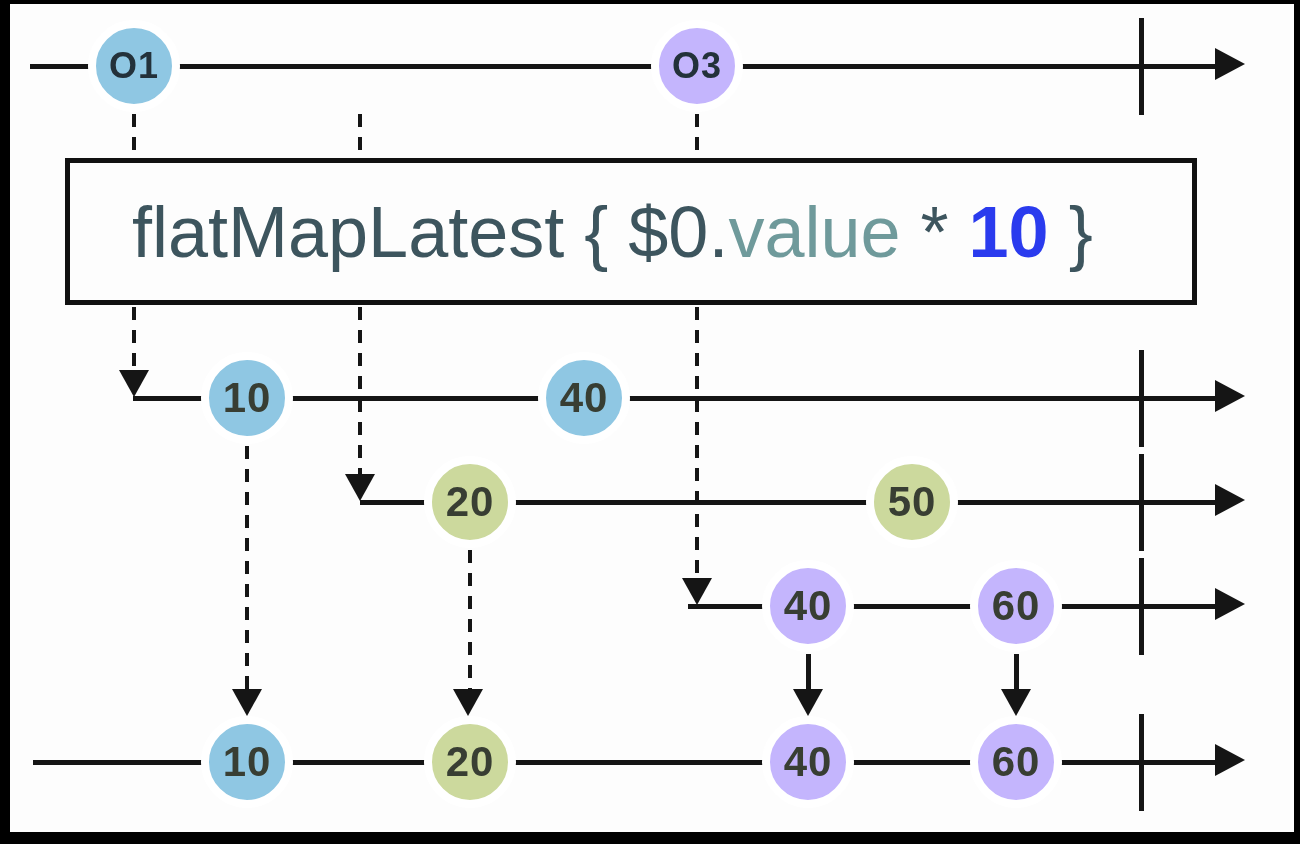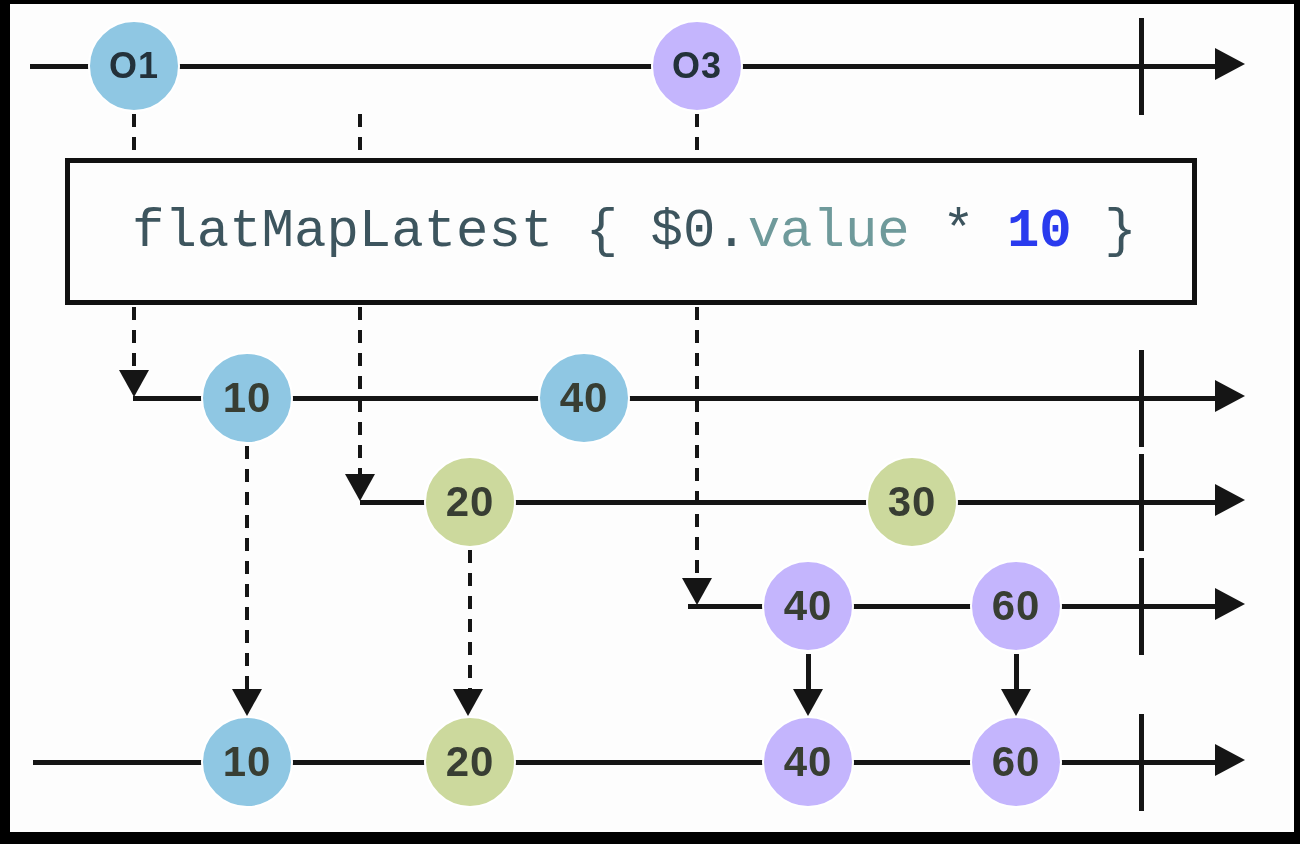--- a/index.html
+++ b/index.html
@@ -8,39 +8,39 @@
     font-family:"Liberation Sans",sans-serif;
   }
   .paper{position:absolute;left:10px;top:4px;width:1284px;height:828px;background:#fdfdfd;}
   
   .timeline{position:absolute;height:5px;background:#151515;}
   .arrow-right{position:absolute;width:0;height:0;
     border-top:16px solid transparent;border-bottom:16px solid transparent;
     border-left:30px solid #151515;}
   .tick{position:absolute;width:5px;height:97px;background:#151515;}
   
-  .marble{position:absolute;width:92px;height:92px;border:2px solid #ffffff;border-radius:50%;
+  .marble{position:absolute;width:92px;height:92px;border:8px solid #ffffff;border-radius:50%;
     box-sizing:border-box;display:flex;align-items:center;justify-content:center;}
   .marble span{font-size:42px;font-weight:600;color:#383e33;letter-spacing:1px;}
   .marble.src span{font-size:36px;font-weight:700;color:#23313a;}
   .fill-blue{background:#8fc7e3;}
   .fill-green{background:#ccd99d;}
   .fill-orange{background:#c4b5fd;}
   
   .vdash{position:absolute;width:4px;
     background:repeating-linear-gradient(180deg,#151515 0 13px,transparent 13px 23px);}
   .vsolid{position:absolute;width:5px;background:#151515;}
   .arrow-down{position:absolute;width:0;height:0;
     border-left:15px solid transparent;border-right:15px solid transparent;
     border-top:27px solid #151515;}
   
   .codebox{position:absolute;left:65px;top:158px;width:1132px;height:147px;
     box-sizing:border-box;border:5px solid #111;background:#fdfdfd;
     display:flex;align-items:center;padding-left:62px;}
-  .code{font-family:Liberation Mono, monospace;font-size:54px;
+  .code{font-family:Liberation Sans, sans-serif;font-size:72px;
     white-space:pre;color:#3d555e;}
   .code .c-default{color:#3d555e;}
   .code .c-property{color:#6f9a9b;}
   .code .c-number{color:#2a3bee;font-weight:bold;}
 </style>
 </head>
 <body>
 
 <div class="canvas">
   <div class="paper"></div>
@@ -85,21 +85,21 @@
   </div>
 
   <div class="timeline" style="left:360px;top:500px;width:855px;"></div>
   <div class="tick" style="left:1139px;top:454px;"></div>
   <div class="arrow-right" style="left:1215px;top:484px;"></div>
 
   <div class="marble fill-green" style="left:424px;top:456px;">
     <span>20</span>
   </div>
   <div class="marble fill-green" style="left:866px;top:456px;">
-    <span>30</span>
+    <span>50</span>
   </div>
 
   <div class="timeline" style="left:688px;top:604px;width:527px;"></div>
   <div class="tick" style="left:1139px;top:558px;"></div>
   <div class="arrow-right" style="left:1215px;top:588px;"></div>
 
   <div class="marble fill-orange" style="left:762px;top:560px;">
     <span>40</span>
   </div>
   <div class="marble fill-orange" style="left:970px;top:560px;">

